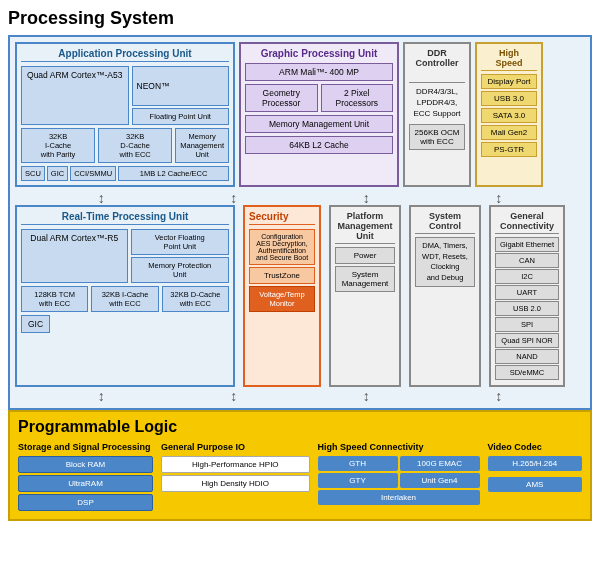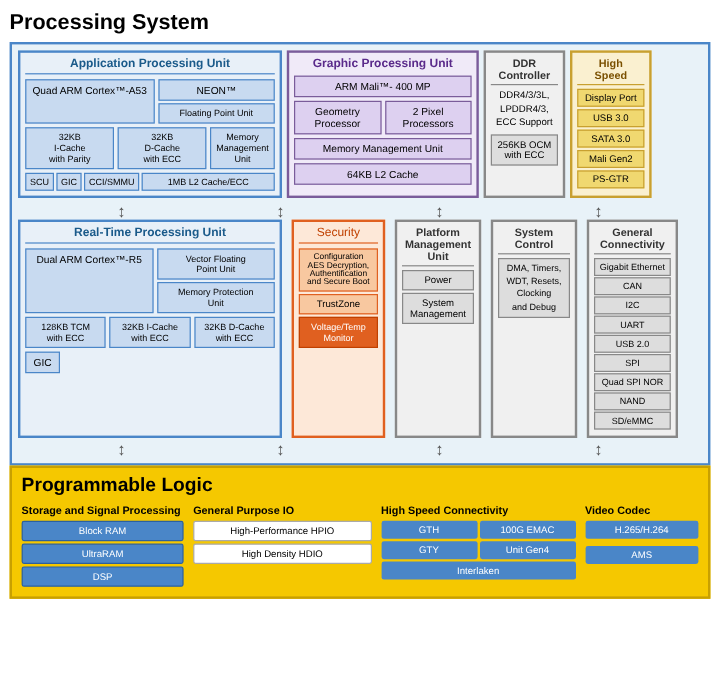--- a/index.html
+++ b/index.html
@@ -21,21 +21,21 @@
       text-align: center;
       font-weight: bold;
       color: #1a5a8a;
       font-size: 10px;
       margin-bottom: 4px;
       border-bottom: 1px solid #4a86c8;
       padding-bottom: 2px;
     }
     .apu-row1 { display: flex; gap: 3px; margin-bottom: 3px; }
     .apu-arm { background: #c8daf0; border: 1px solid #4a86c8; padding: 3px 4px; font-size: 8.5px; flex: 1; text-align: center; }
-    .apu-neon { background: #c8daf0; border: 1px solid #4a86c8; padding: 3px 4px; font-size: 8.5px; flex: 1; text-align: center; }
+    .apu-neon { background: #c8daf0; border: 1px solid #4a86c8; padding: 14px 4px; font-size: 8.5px; flex: 1; }
     .apu-fpu { background: #c8daf0; border: 1px solid #4a86c8; padding: 3px 4px; font-size: 8.5px; text-align: center; }
     .apu-row2 { display: flex; gap: 3px; margin-bottom: 3px; }
     .apu-cache-box { background: #c8daf0; border: 1px solid #4a86c8; padding: 3px 4px; font-size: 8.5px; text-align: center; flex: 1; }
     .apu-mmu { background: #c8daf0; border: 1px solid #4a86c8; padding: 3px 4px; font-size: 8.5px; text-align: center; flex: 0 0 48px; }
     .apu-row3 { display: flex; gap: 2px; align-items: center; flex-wrap: wrap; }
     .apu-small { background: #c8daf0; border: 1px solid #4a86c8; padding: 2px 3px; font-size: 7.5px; }
     .apu-l2 { background: #c8daf0; border: 1px solid #4a86c8; padding: 2px 3px; font-size: 7.5px; flex: 1; text-align: center; }
 
     
     .gpu-box {
@@ -53,21 +53,21 @@
     .gpu-mmu { background: #ddd0f0; border: 1px solid #7a5c9a; padding: 3px; font-size: 8.5px; text-align: center; margin-bottom: 3px; }
     .gpu-l2 { background: #ddd0f0; border: 1px solid #7a5c9a; padding: 3px; font-size: 8.5px; text-align: center; }
 
     
     .ddr-box {
       border: 2px solid #888;
       background: #f0f0f0;
       padding: 4px;
       flex: 0 0 68px;
     }
-    .ddr-title { text-align: center; font-weight: bold; font-size: 9px; margin-bottom: 3px; color: #333; border-bottom: 1px solid #888; padding-bottom: 2px; }
+    .ddr-title { text-align: center; font-weight: bold; font-size: 9px; margin-bottom: 3px; color: #333; border-bottom: 1px solid #888; padding-bottom: 14px; }
     .ddr-content { font-size: 8px; text-align: center; line-height: 1.4; margin-bottom: 0; }
     .ddr-ocm { background: #ddd; border: 1px solid #888; padding: 3px; font-size: 8px; text-align: center; margin-top: 4px; }
 
     
     .hs-box {
       border: 2px solid #c8a030;
       background: #faf0d0;
       padding: 4px;
       flex: 0 0 68px;
     }
@@ -89,21 +89,21 @@
     .rpu-cache { background: #c8daf0; border: 1px solid #4a86c8; padding: 3px; font-size: 8.5px; text-align: center; flex: 1; }
     .rpu-gic { background: #c8daf0; border: 1px solid #4a86c8; padding: 3px 6px; font-size: 8.5px; display: inline-block; }
 
     
     .sec-box {
       border: 2px solid #e06020;
       background: #fde8d8;
       padding: 4px;
       flex: 0 0 78px;
     }
-    .sec-title { text-align: center; font-weight: normal; color: #c04000; font-size: 10px; margin-bottom: 4px; border-bottom: 1px solid #e06020; padding-bottom: 2px; }
+    .sec-title { font-weight: bold; color: #c04000; font-size: 10px; margin-bottom: 4px; border-bottom: 1px solid #e06020; padding-bottom: 2px; }
     .sec-item { background: #f8c8a0; border: 1px solid #e06020; padding: 3px; font-size: 7.5px; text-align: center; margin-bottom: 2px; }
     .sec-tz { background: #f8c8a0; border: 1px solid #e06020; padding: 3px; font-size: 8px; text-align: center; margin-bottom: 2px; }
     .sec-vt { background: #e06020; color: #fff; border: 1px solid #c04000; padding: 3px; font-size: 7.5px; text-align: center; }
 
     
     .pmu-box {
       border: 2px solid #888;
       background: #f0f0f0;
       padding: 4px;
       flex: 0 0 72px;

